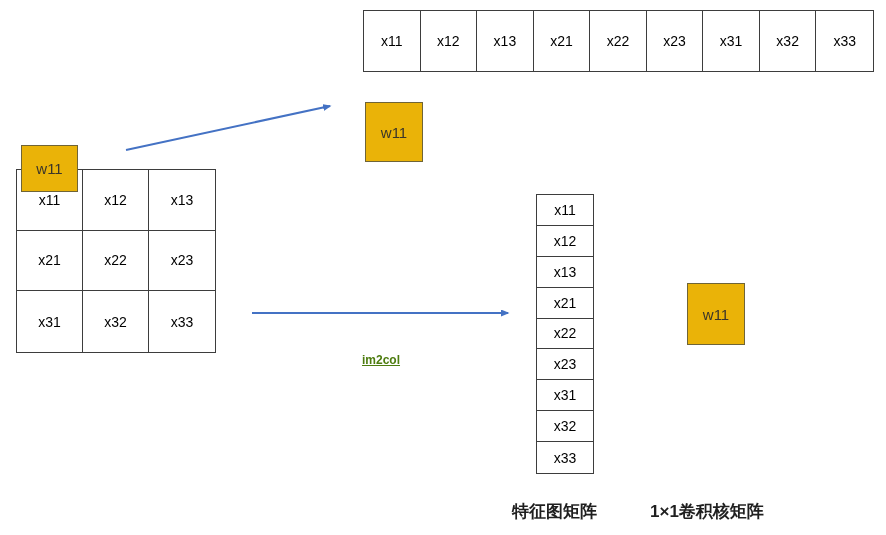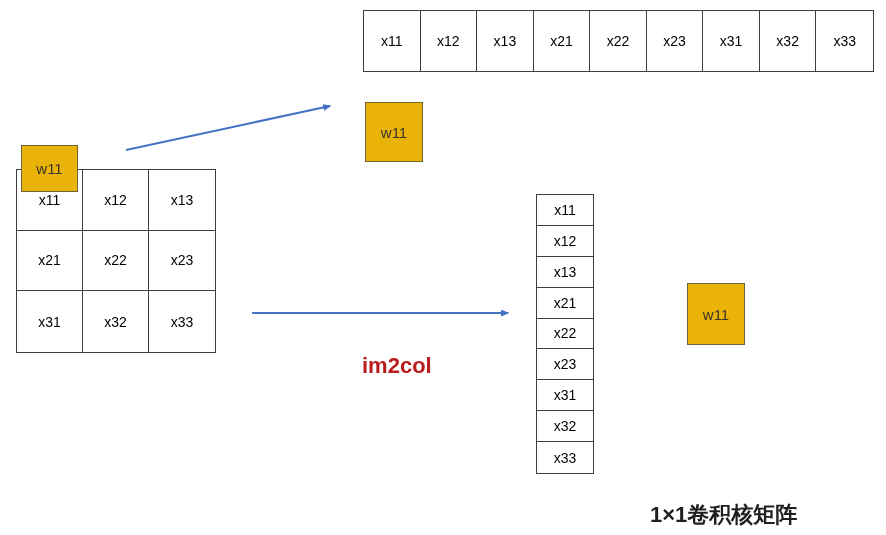--- a/index.html
+++ b/index.html
@@ -83,23 +83,23 @@
   .w11-row     { left: 365px; top: 102px; width: 58px; height: 60px; }
   .w11-col     { left: 687px; top: 283px; width: 58px; height: 62px; }
   
   .label {
     position: absolute;
     font-weight: bold;
     color: #1f1f1f;
     white-space: nowrap;
   }
   .row-major-label { left: 150px; top: 75px; font-size: 17px; }
-  .im2col-label    { left: 362px; top: 353px; font-size: 22px; color: #b91c1c; }
+  .im2col-label    { left: 362px; top: 353px; font-size: 12px; color: #4d7c0f; text-decoration: underline; }
   .feature-label   { left: 512px; top: 500px; font-size: 17px; }
-  .kernel-label    { left: 650px; top: 500px; font-size: 22px; }
+  .kernel-label    { left: 650px; top: 500px; font-size: 17px; }
 </style>
 </head>
 <body>
 
 <div class="canvas">
 
   <svg class="arrows" viewBox="0 0 886 535">
     <defs>
       <marker id="ah" markerWidth="9" markerHeight="8" refX="7" refY="3.5" orient="auto" markerUnits="userSpaceOnUse">
         <path d="M0,0 L8.5,3.5 L0,7 Z" fill="#4472c4"></path>
@@ -147,15 +147,16 @@
     <div class="cell">x21</div>
     <div class="cell">x22</div>
     <div class="cell">x23</div>
     <div class="cell">x31</div>
     <div class="cell">x32</div>
     <div class="cell">x33</div>
   </div>
 
   <div class="w11-box w11-col">w11</div>
 
+  <div class="label feature-label">特征图矩阵</div>
   <div class="label kernel-label">1×1卷积核矩阵</div>
 
 </div>
 
 </body></html>

